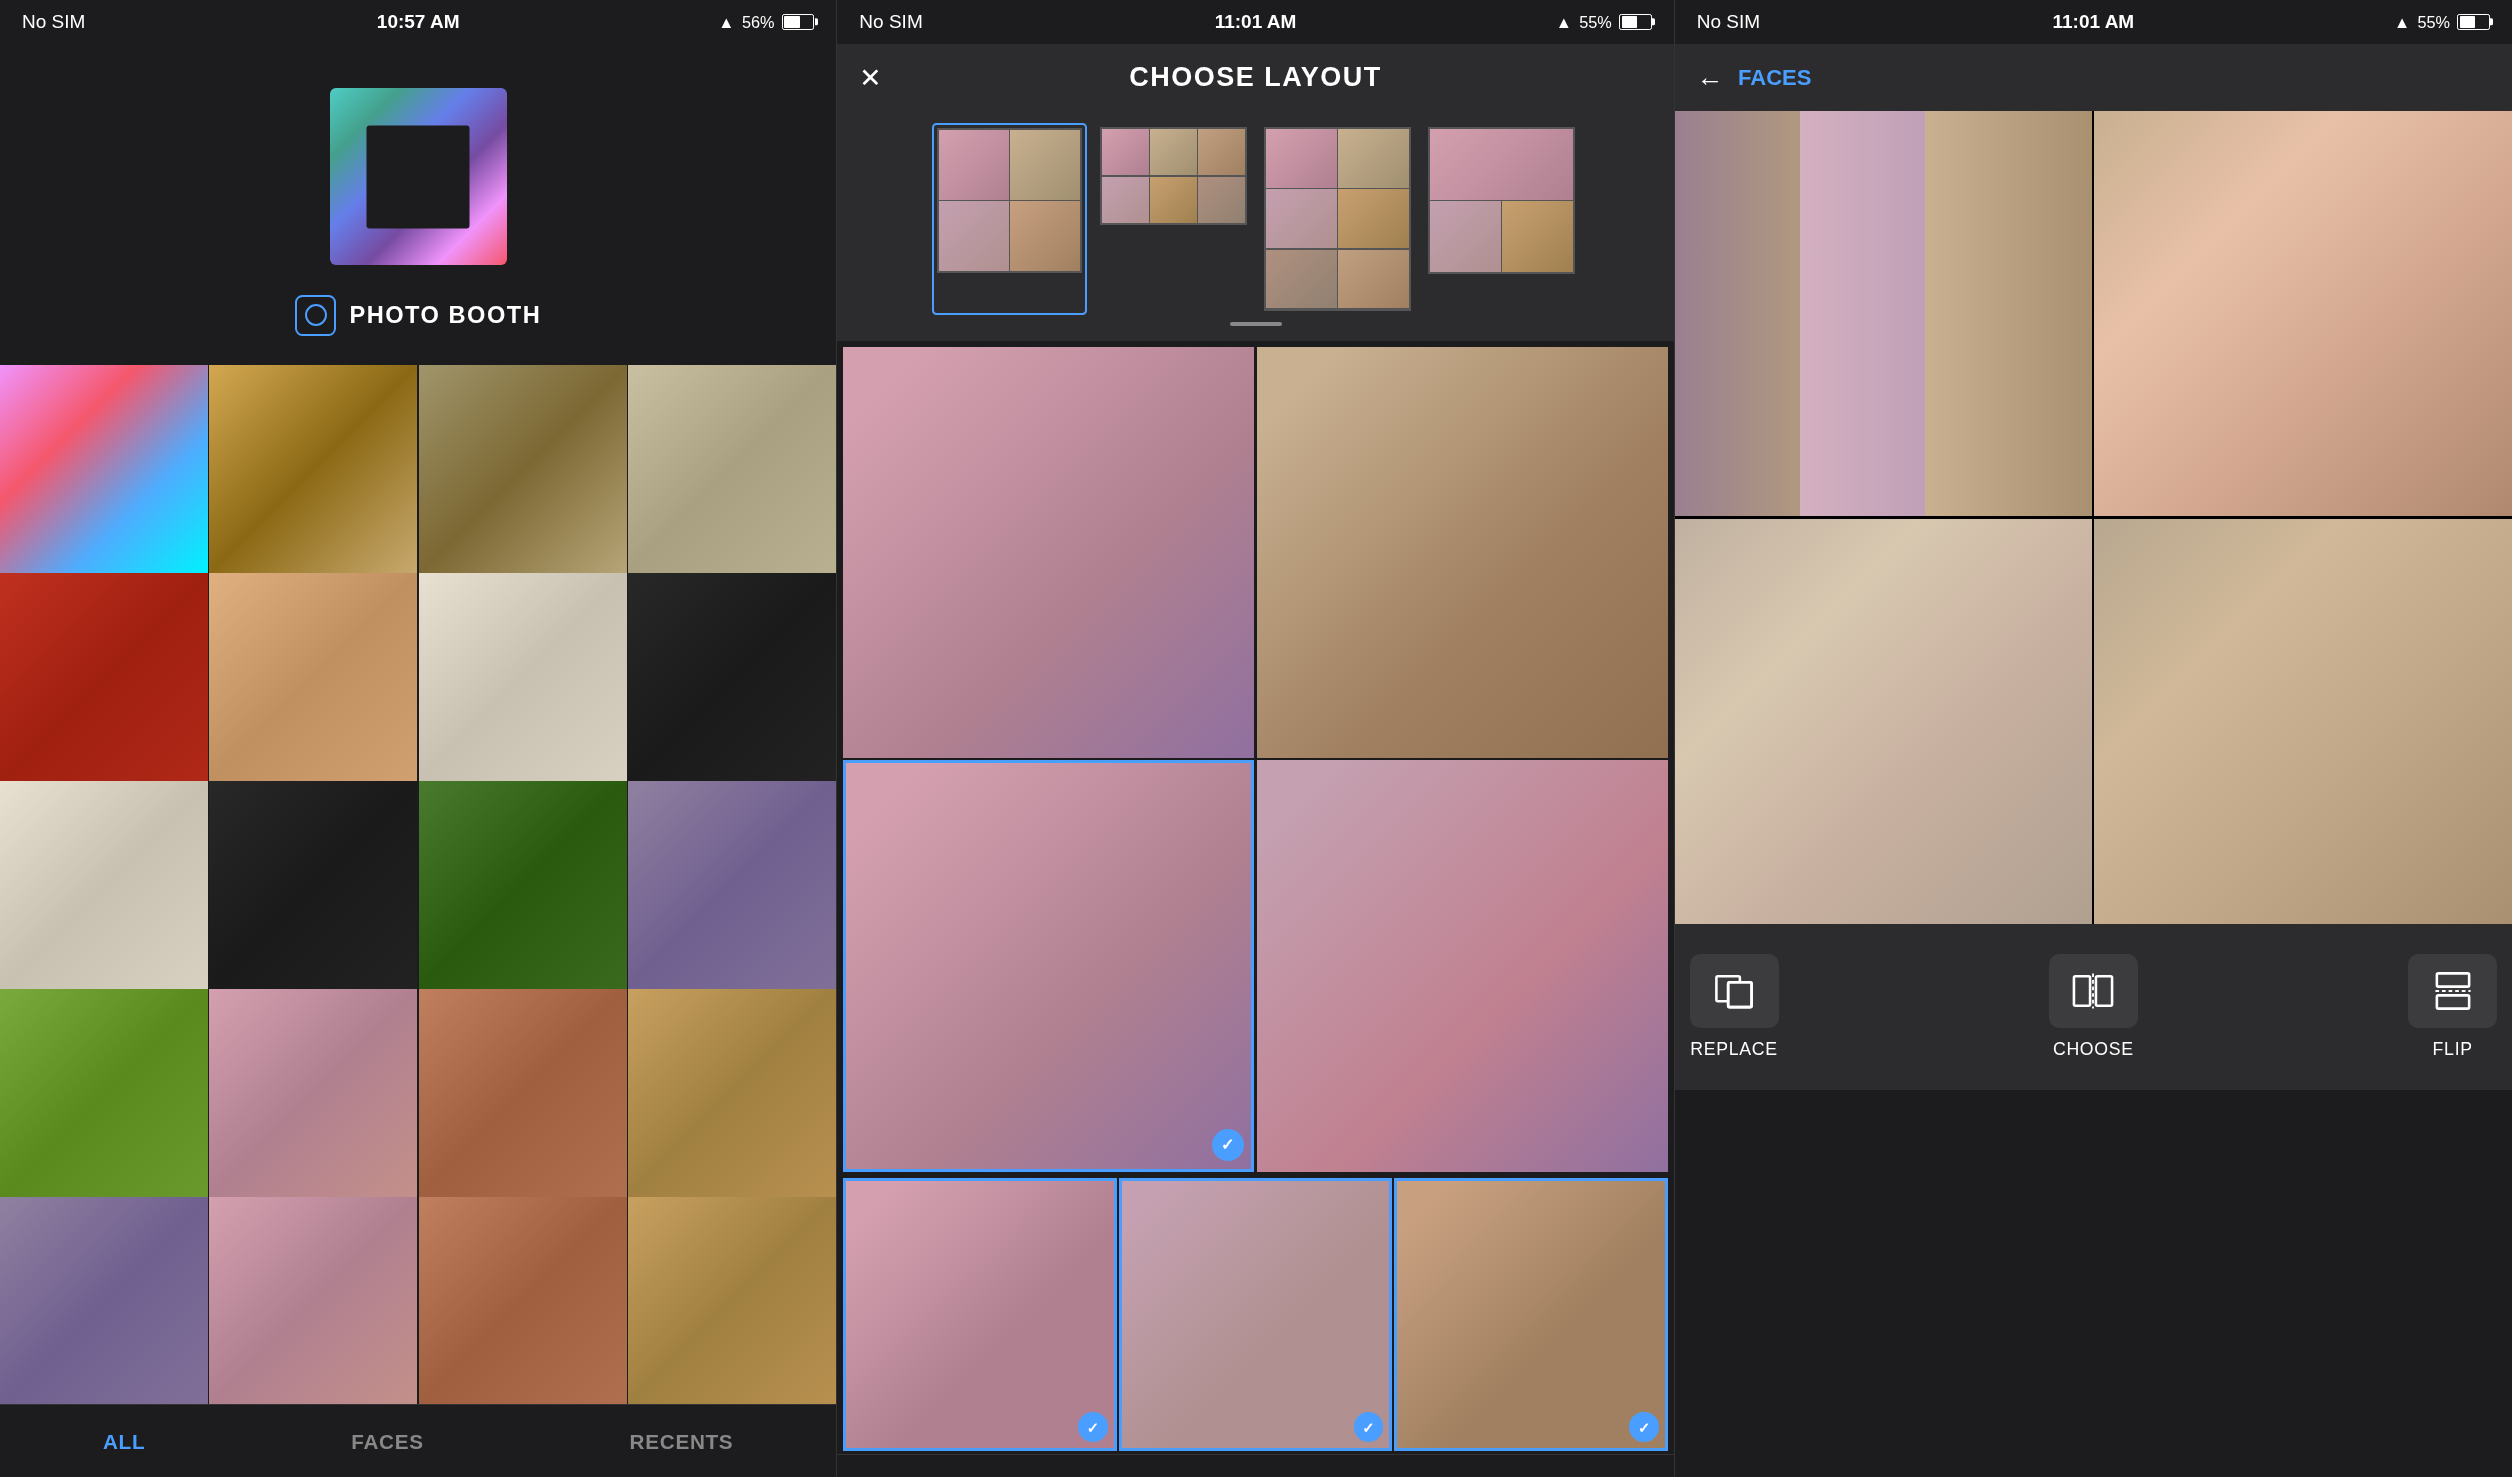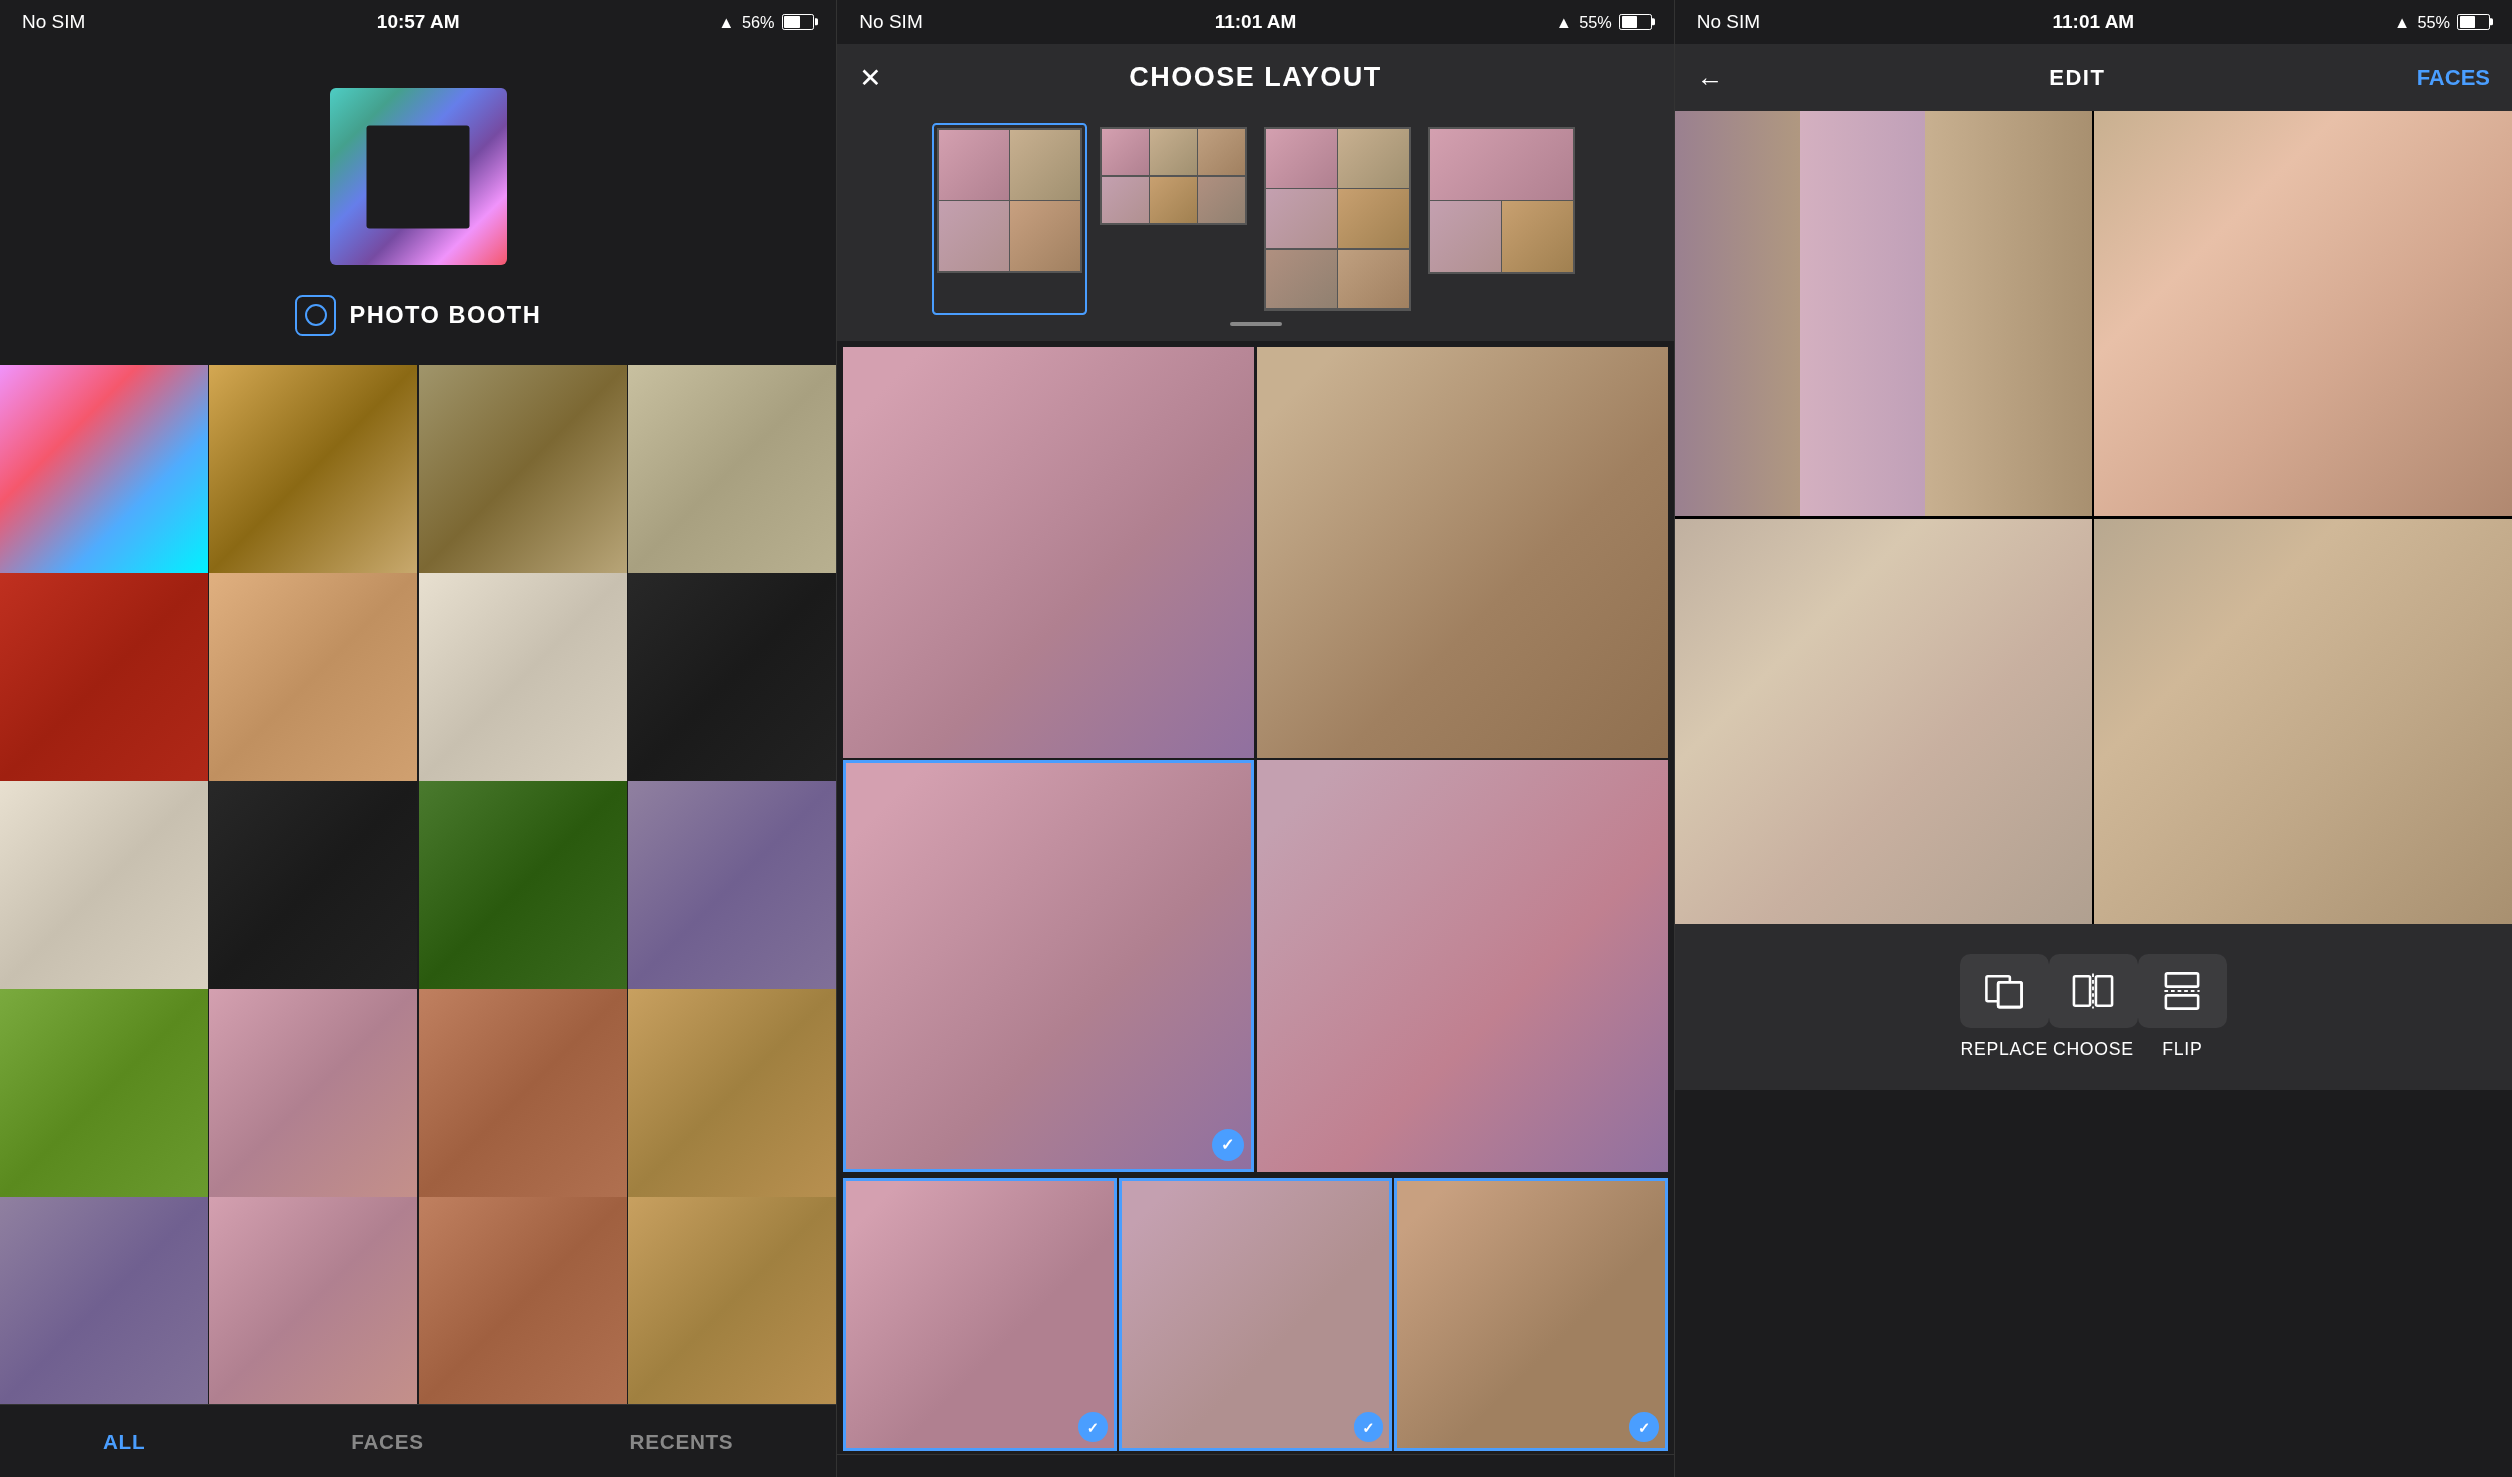--- a/index.html
+++ b/index.html
@@ -255,21 +255,21 @@
     .edit-cell {
       overflow: hidden;
       position: relative;
     }
 
     
     .edit-toolbar {
       background: #2c2c2e;
       padding: 29.6px 14.8px;
       display: flex;
-      justify-content: center;
+      justify-content: space-between;
       align-items: flex-start;
       flex-shrink: 0;
     }
     .tool-item {
       display: flex;
       flex-direction: column;
       align-items: center;
       gap: 11.8px;
       cursor: pointer;
     }
@@ -471,21 +471,20 @@
       <span>▲</span>
       <span>55%</span>
       <div class="battery-icon">
         <div class="battery-fill" style="width:55%"></div>
       </div>
     </div>
   </div>
 
   <div class="screen3-nav">
     <span class="nav-back">←</span>
-    <span class="nav-edit-title">EDIT</span>
     <span class="nav-save">FACES</span>
   </div>
 
   <div class="edit-canvas">
 
     <div class="edit-cell" style="background:linear-gradient(135deg,#c8b0a0 0%,#a09080 20%,#d0b0c8 30%,#c0a0c0 50%,#b09080 60%,#e0c8b0 80%,#d0b0a0 100%);">
 
       <div style="width:100%;height:100%;background:linear-gradient(to right, #9a8090 0%, #b09880 30%, #d4b0c0 30%, #c0a0b8 60%, #c8b090 60%, #a89070 100%);"></div>
     </div>
 

